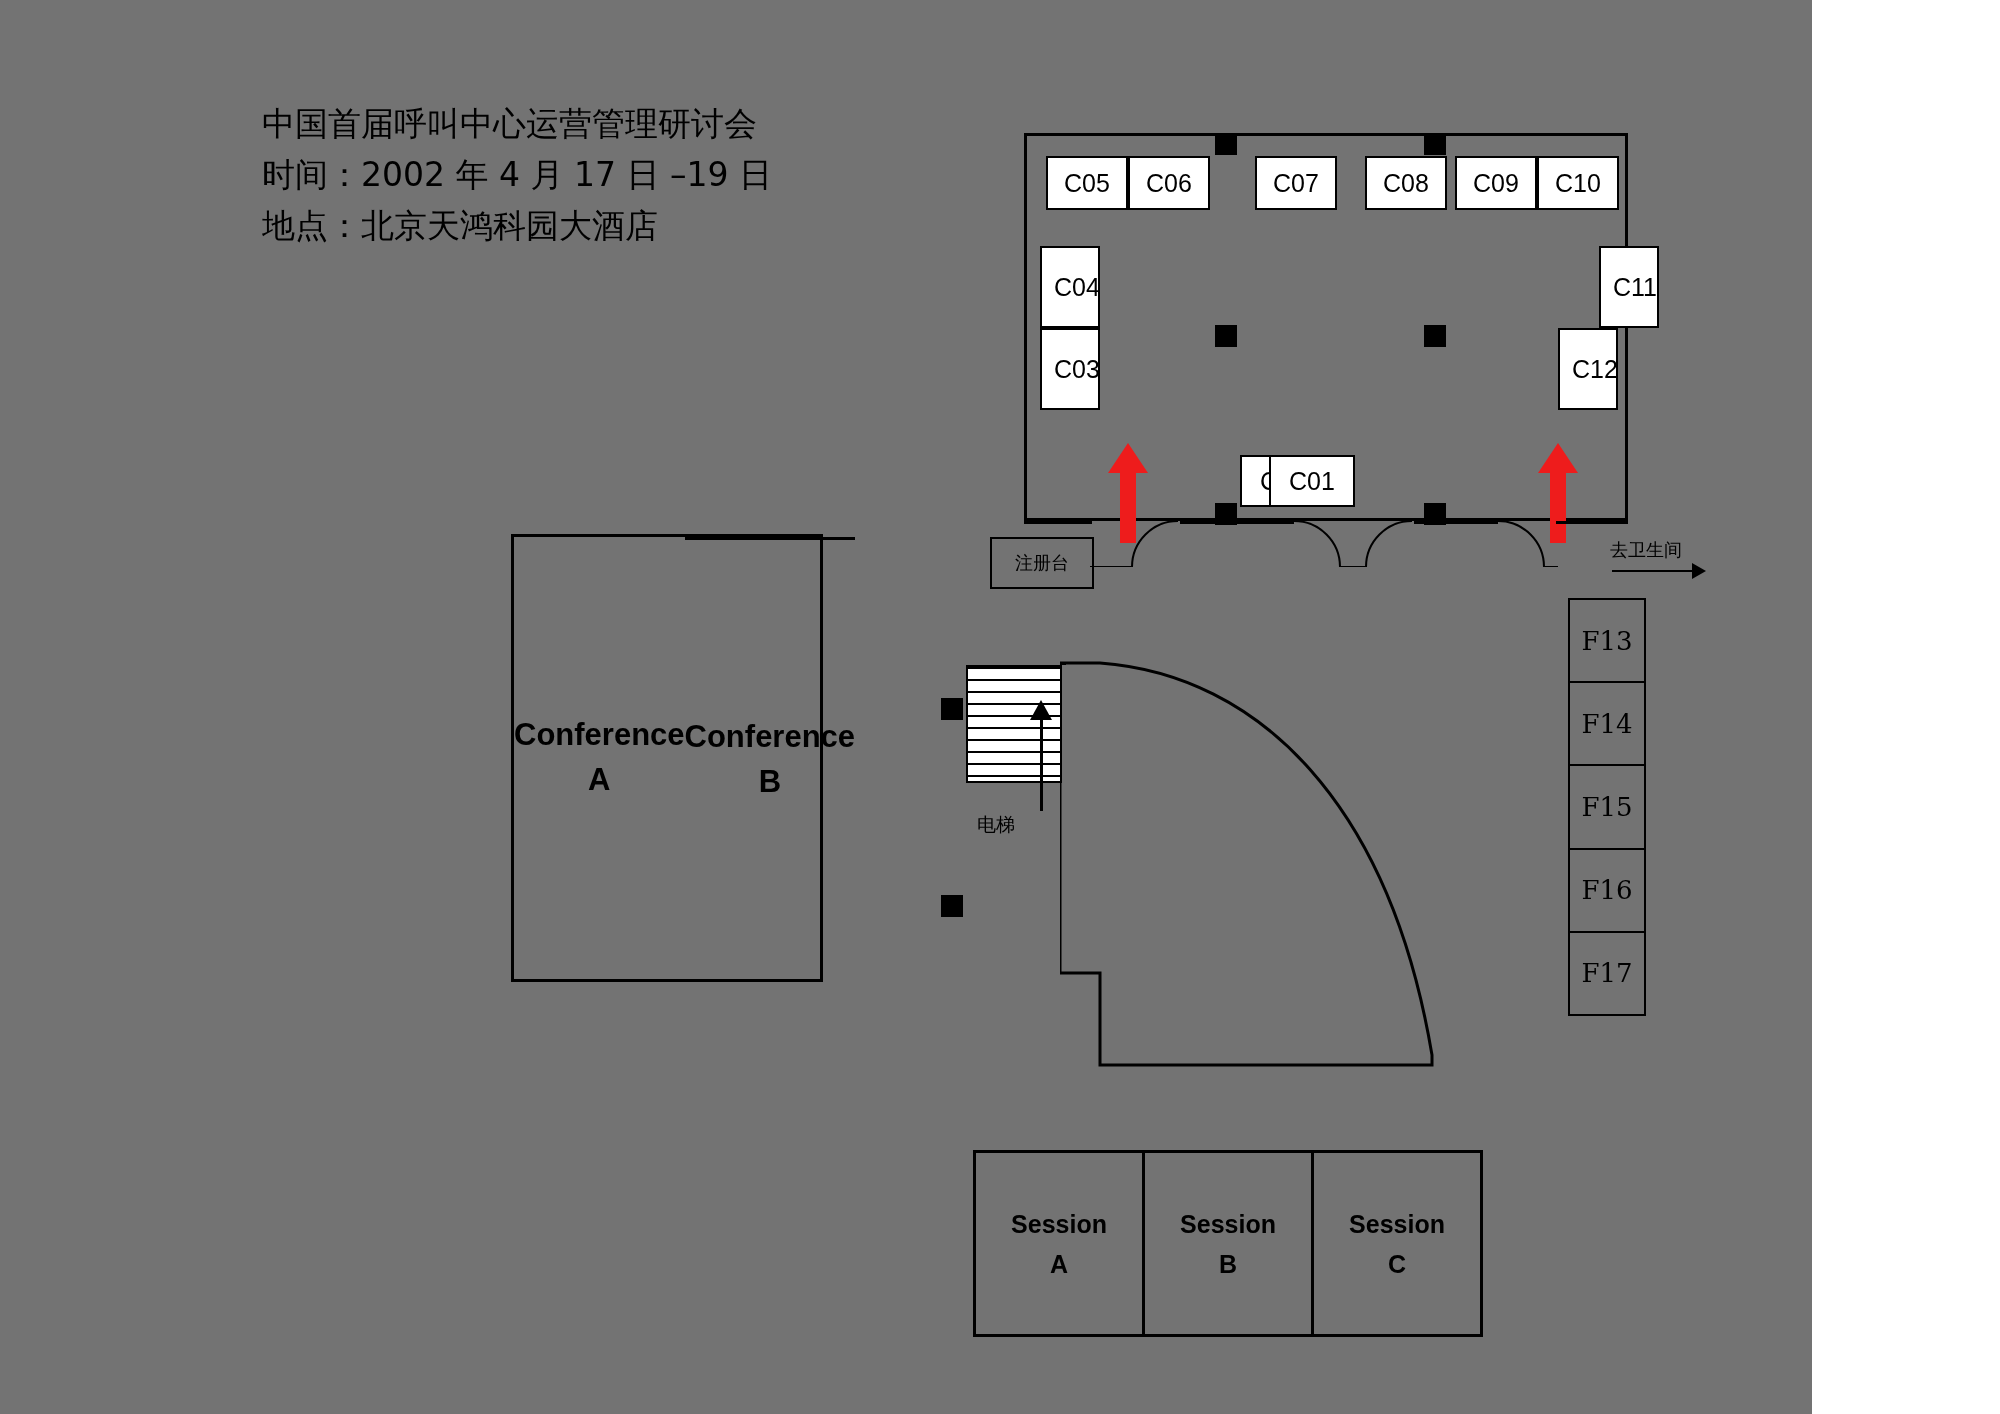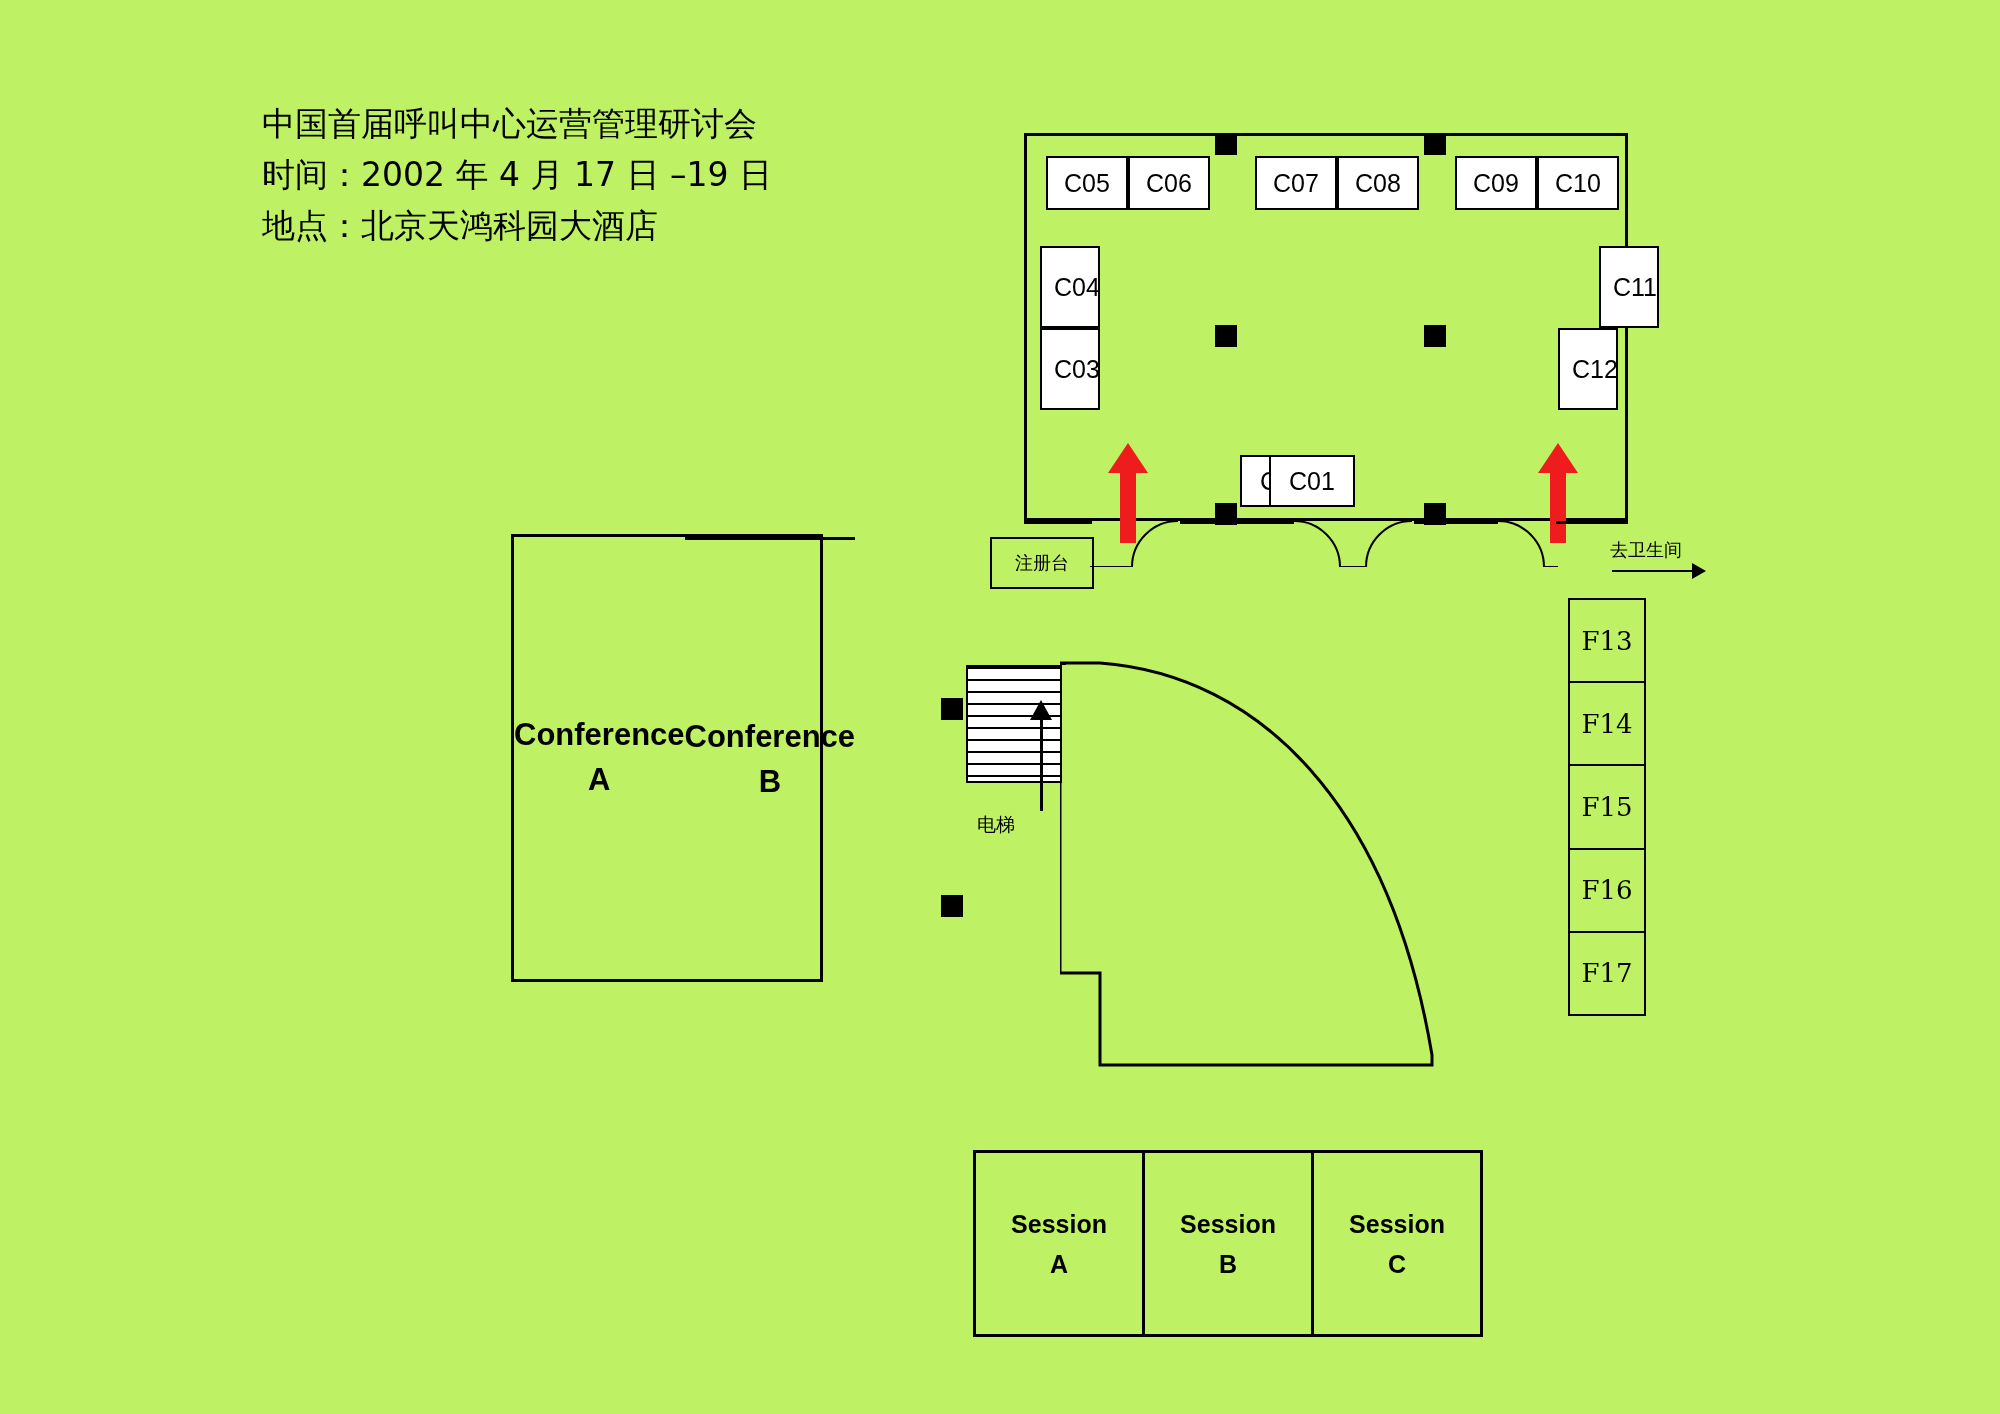--- a/index.html
+++ b/index.html
@@ -5,23 +5,23 @@
   html, body {
     margin: 0;
     padding: 0;
     background: #ffffff;
   }
   body {
     font-family: "Liberation Sans", sans-serif;
   }
   #canvas {
     position: relative;
-    width: 2000px;
+    width: 1812px;
     height: 1414px;
-    background: #bef264;
+    background: #737373;
     overflow: hidden;
   }
   .abs { position: absolute; }
 
   
   #title-block {
     left: 262px;
     top: 100px;
     width: 700px;
     font-family: "DejaVu Sans", sans-serif;
@@ -234,21 +234,21 @@
   <div class="abs pillar" style="left:1215px;top:325px;"></div>
   <div class="abs pillar" style="left:1424px;top:325px;"></div>
 
   <div class="abs pillar" style="left:1215px;top:503px;"></div>
   <div class="abs pillar" style="left:1424px;top:503px;"></div>
 
   <div class="abs booth" style="left:1046px;top:156px;width:82px;height:54px;">C05</div>
   <div class="abs booth" style="left:1128px;top:156px;width:82px;height:54px;">C06</div>
 
   <div class="abs booth" style="left:1255px;top:156px;width:82px;height:54px;">C07</div>
-  <div class="abs booth" style="left:1337px;top:156px;width:82px;height:54px;">C08</div>
+  <div class="abs booth" style="left:1365px;top:156px;width:82px;height:54px;">C08</div>
 
   <div class="abs booth" style="left:1455px;top:156px;width:82px;height:54px;">C09</div>
   <div class="abs booth" style="left:1537px;top:156px;width:82px;height:54px;">C10</div>
 
   <div class="abs booth vert" style="left:1040px;top:246px;width:60px;height:82px;">C04</div>
   <div class="abs booth vert" style="left:1040px;top:328px;width:60px;height:82px;">C03</div>
 
   <div class="abs booth vert" style="left:1558px;top:246px;width:60px;height:82px;margin-left:41px;">C11</div>
   <div class="abs booth vert" style="left:1558px;top:328px;width:60px;height:82px;">C12</div>
 

